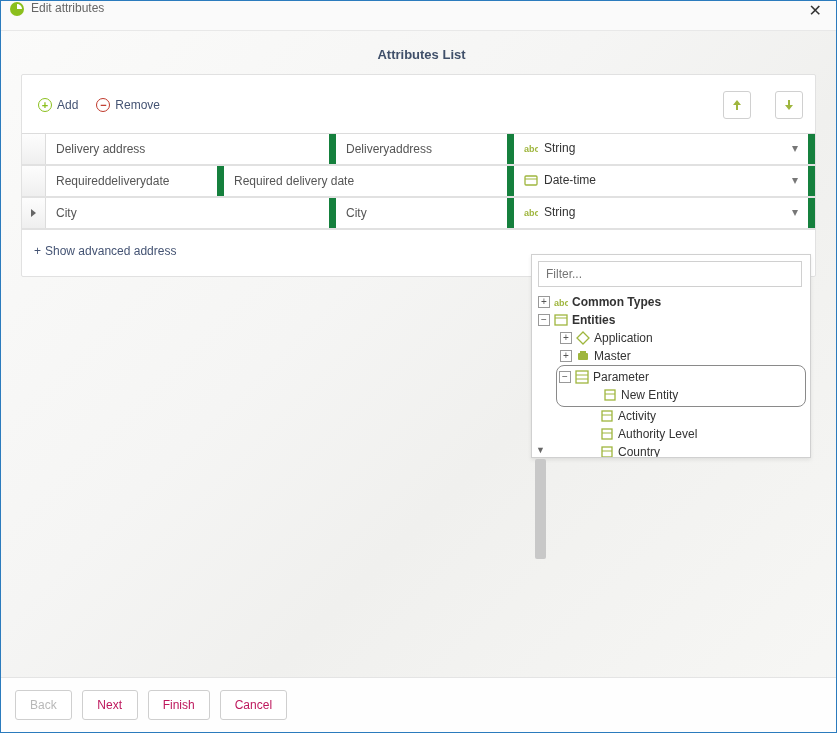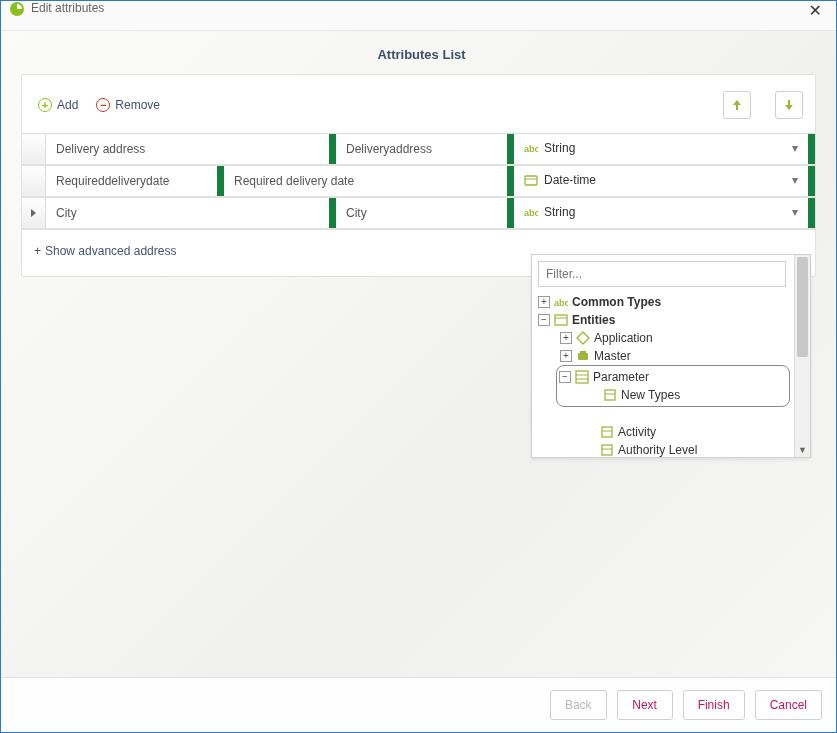--- a/index.html
+++ b/index.html
@@ -134,20 +134,21 @@
   .dropdown {
     position: absolute;
     left: 530px;
     top: 253px;
     width: 280px;
     height: 204px;
     background: #fff;
     border: 1px solid #d0d0d0;
     box-shadow: 0 2px 4px rgba(0,0,0,.08);
     display: flex;
+    flex-direction: column;
   }
   .dropdown-inner { flex:1; overflow: hidden; padding: 4px 4px 4px 6px; }
   .filter {
     width: calc(100% - 4px);
     border: 1px solid #d0d0d0;
     padding: 5px 7px;
     margin: 2px 0 6px 0;
     color: #888;
     font-size: 12px;
     background:#fff;
@@ -188,21 +189,21 @@
   .dd-scroll .arrow-dn {
     position:absolute; bottom:2px; left:0; right:0; text-align:center;
     color:#666; font-size:9px;
   }
   .footer {
     position: absolute;
     left: 0; right: 0; bottom: 0;
     border-top: 1px solid #e4e4e4;
     background: #fefefe;
     padding: 12px 14px;
-    display: flex; justify-content: flex-end; gap: 10px;
+    display: flex; gap: 10px;
   }
   .btn {
     min-width: 56px;
     padding: 7px 14px;
     border: 1px solid #cfcfcf;
     border-radius: 3px;
     background: #fff;
     color: #be185d;
     cursor: pointer;
     text-align: center;
@@ -384,25 +385,25 @@
           </div>
           <div class="tree-row">
             <span class="tree-ind"></span>
               <span class="tree-ind"></span>
             <span class="node-icon">
                 <svg viewBox="0 0 14 14">
                   <rect x="2" y="2" width="10" height="10" fill="none" stroke="#9fb63e" stroke-width="1.3"></rect>
                   <line x1="2" y1="6" x2="12" y2="6" stroke="#9fb63e"></line>
                 </svg>
               </span>
-            <span class="tree-lbl">New Types</span>
+            <span class="tree-lbl">New Entity</span>
           </div>
         </div>
 
-        <div class="tree-row" style="margin-left:18px;margin-top:16px;">
+        <div class="tree-row" style="margin-left:18px;">
           <span class="tree-ind"></span>
             <span class="tree-ind"></span>
           <span class="node-icon">
               <svg viewBox="0 0 14 14">
                 <rect x="2" y="2" width="10" height="10" fill="none" stroke="#9fb63e" stroke-width="1.3"></rect>
                 <line x1="2" y1="6" x2="12" y2="6" stroke="#9fb63e"></line>
               </svg>
             </span>
           <span class="tree-lbl">Activity</span>
         </div>

